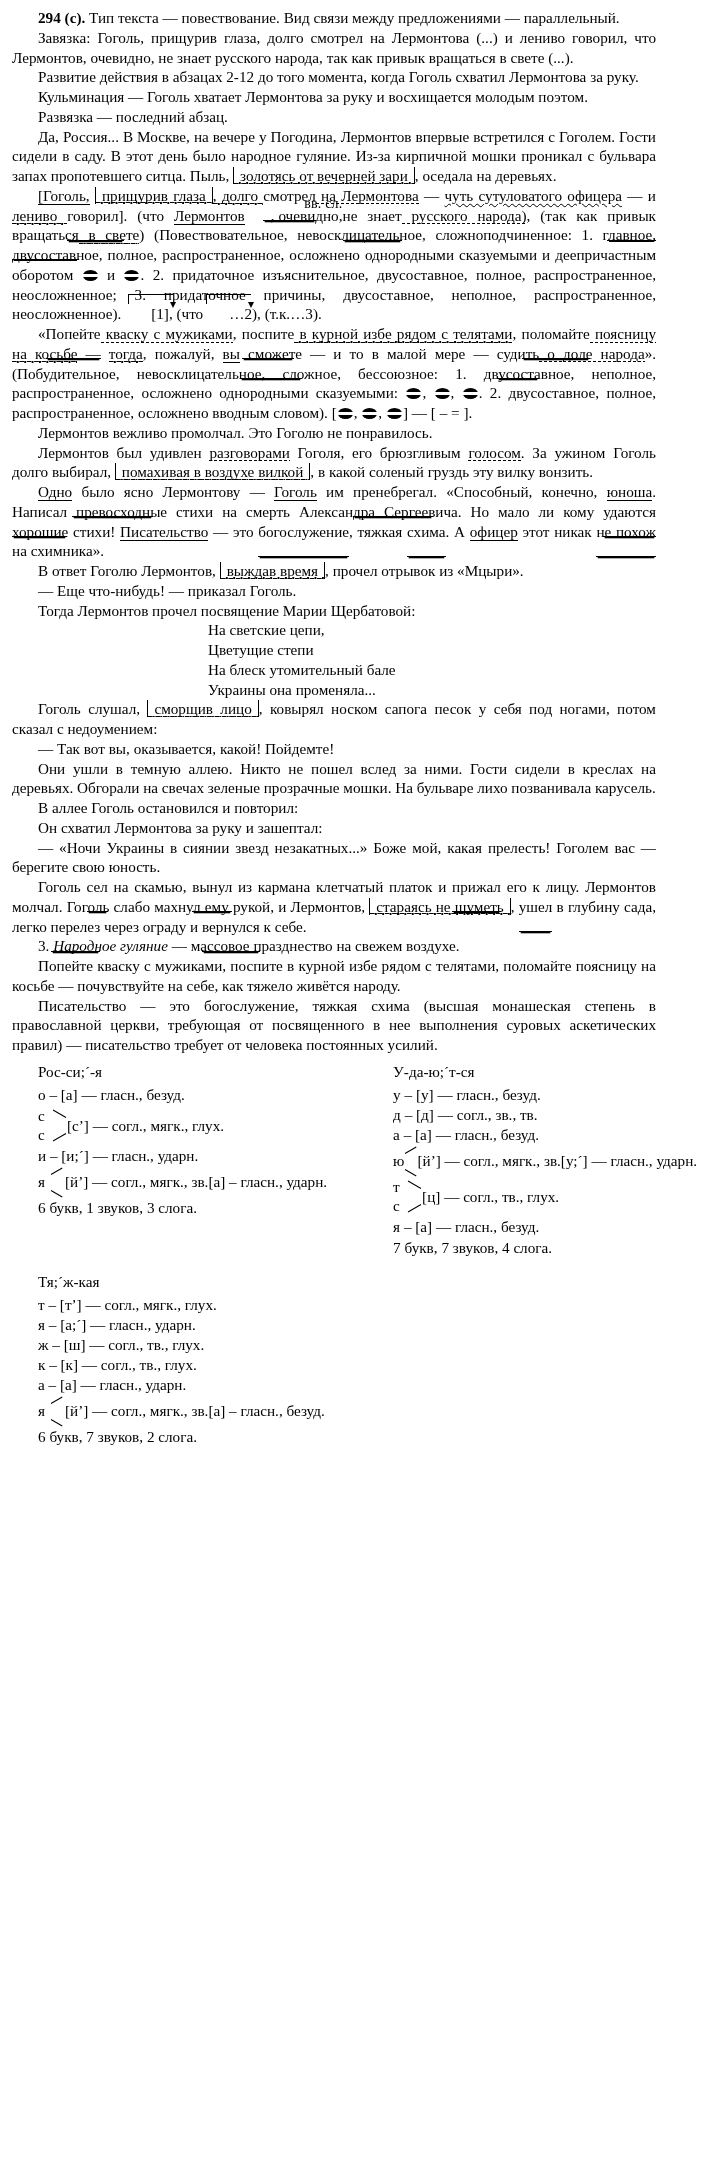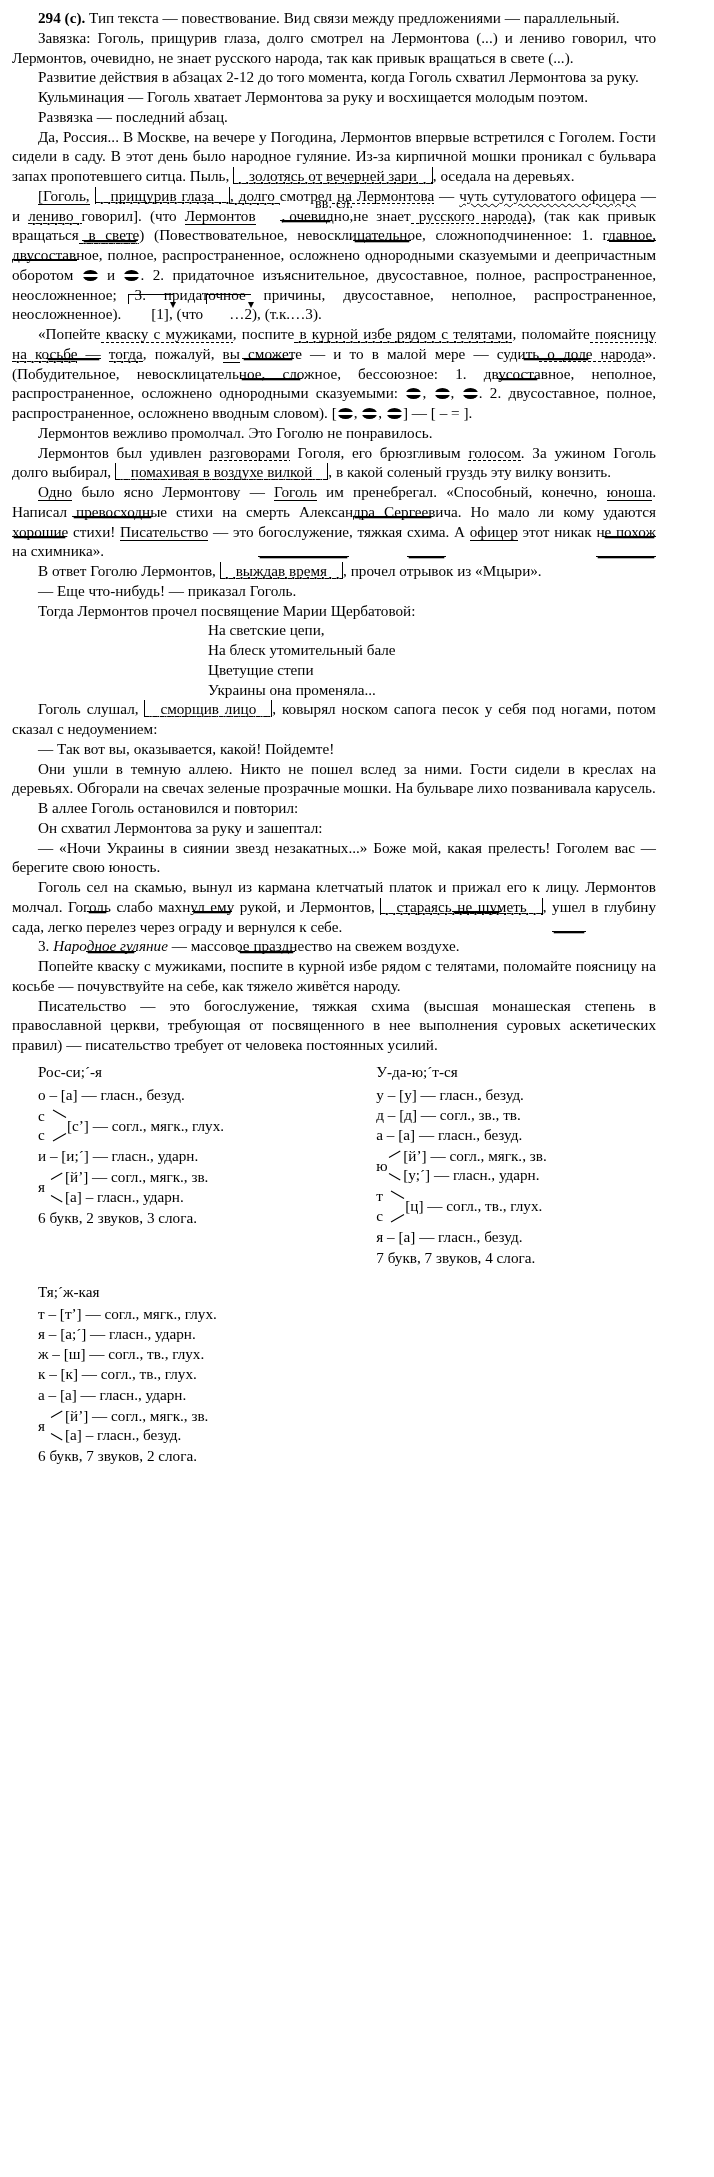--- a/index.html
+++ b/index.html
@@ -41,21 +41,21 @@
   }                                                            
   .attr{
     text-decoration:underline;
     text-decoration-style:wavy;
     text-decoration-thickness:1px;
     text-underline-offset:2px;
   }                                                            
   .dpo{                                                         
     border-left:1.2px solid #000;
     border-right:1.2px solid #000;
-    padding:0 15px;
+    padding:0 6px;
   }
   .sq{white-space:nowrap;}
 
   .vvsl{position:relative;display:inline-block;}
   .vvsl .lab{
     position:absolute;left:0;top:-11px;width:100%;
     font-size:14px;letter-spacing:.2px;text-align:right;white-space:nowrap;
   }
 
   
@@ -99,21 +99,21 @@
   .pair{display:flex;align-items:center;white-space:nowrap;line-height:1.15;margin:1px 0;}
   .pair .ltr{width:13px;text-align:left;}
   .pair .brc{
     width:13px;height:30px;position:relative;margin-right:1px;
   }
   .pair .brc .u,.pair .brc .d{
     position:absolute;left:0;width:13px;border-top:1.25px solid #000;
   }
   .pair .brc .u{top:7px;transform:rotate(-30deg);transform-origin:left center;}
   .pair .brc .d{top:23px;transform:rotate(30deg);transform-origin:left center;}
-  .pair .two{display:flex;flex-direction:column;justify-content:space-between;}
+  .pair .two{display:flex;flex-direction:row;justify-content:space-between;}
   .pair .two > div{line-height:1.30;}
 
   
   .pair2{display:flex;align-items:center;white-space:nowrap;line-height:1.15;margin:1px 0;}
   .pair2 .two{display:flex;flex-direction:column;justify-content:center;width:13px;}
   .pair2 .two > div{line-height:1.30;}
   .pair2 .brc2{width:15px;height:30px;position:relative;margin:0 1px 0 0;}
   .pair2 .brc2 .u,.pair2 .brc2 .d{
     position:absolute;right:0;width:15px;border-top:1.25px solid #000;
   }
@@ -159,22 +159,22 @@
 
   <p class="ind">
     <span>В ответ Гоголю Лермонтов, </span><span class="dpo adv">выждав время</span><span>, прочел отрывок из «Мцыри».</span>
   </p>
 
   <p class="ind">— Еще что-нибудь! — приказал Гоголь.</p>
   <p class="ind">Тогда Лермонтов прочел посвящение Марии Щербатовой:</p>
 
   <div>
     <p class="poem">На светские цепи,</p>
+    <p class="poem">Цветущие степи</p>
     <p class="poem">На блеск утомительный бале</p>
-    <p class="poem">Цветущие степи</p>
     <p class="poem">Украины она променяла...</p>
   </div>
 
   <p class="ind">
     <span>Гоголь слушал, </span><span class="dpo adv">сморщив лицо</span><span>, ковырял носком сапога песок у себя под ногами, потом сказал с недоумением:</span>
   </p>
 
   <p class="ind">— Так вот вы, оказывается, какой! Пойдемте!</p>
   <p class="ind">Они ушли в темную аллею. Никто не пошел вслед за ними. Гости сидели в креслах на деревьях. Обгорали на свечах зеленые прозрачные мошки. На бульваре лихо позванивала карусель.</p>
   <p class="ind">В аллее Гоголь остановился и повторил:</p>
@@ -219,21 +219,21 @@
         <div class="brc">
             <span class="u"></span>
             <span class="d"></span>
           </div>
         <div class="two">
           <div>[й’] — согл., мягк., зв.</div>
           <div>[а] – гласн., ударн.</div>
         </div>
       </div>
 
-      <div class="ptotal">6 букв, 2 звуков, 3 слога.</div>
+      <div class="ptotal">6 букв, 1 звуков, 3 слога.</div>
     </div>
 
     <div class="phoncol right">
       <div class="phword">У-да-ю;´т-ся</div>
       <div class="pline">у – [у] — гласн., безуд.</div>
       <div class="pline">д – [д] — согл., зв., тв.</div>
       <div class="pline">а – [а] — гласн., безуд.</div>
 
       <div class="pair">
         <div class="ltr">ю</div>

